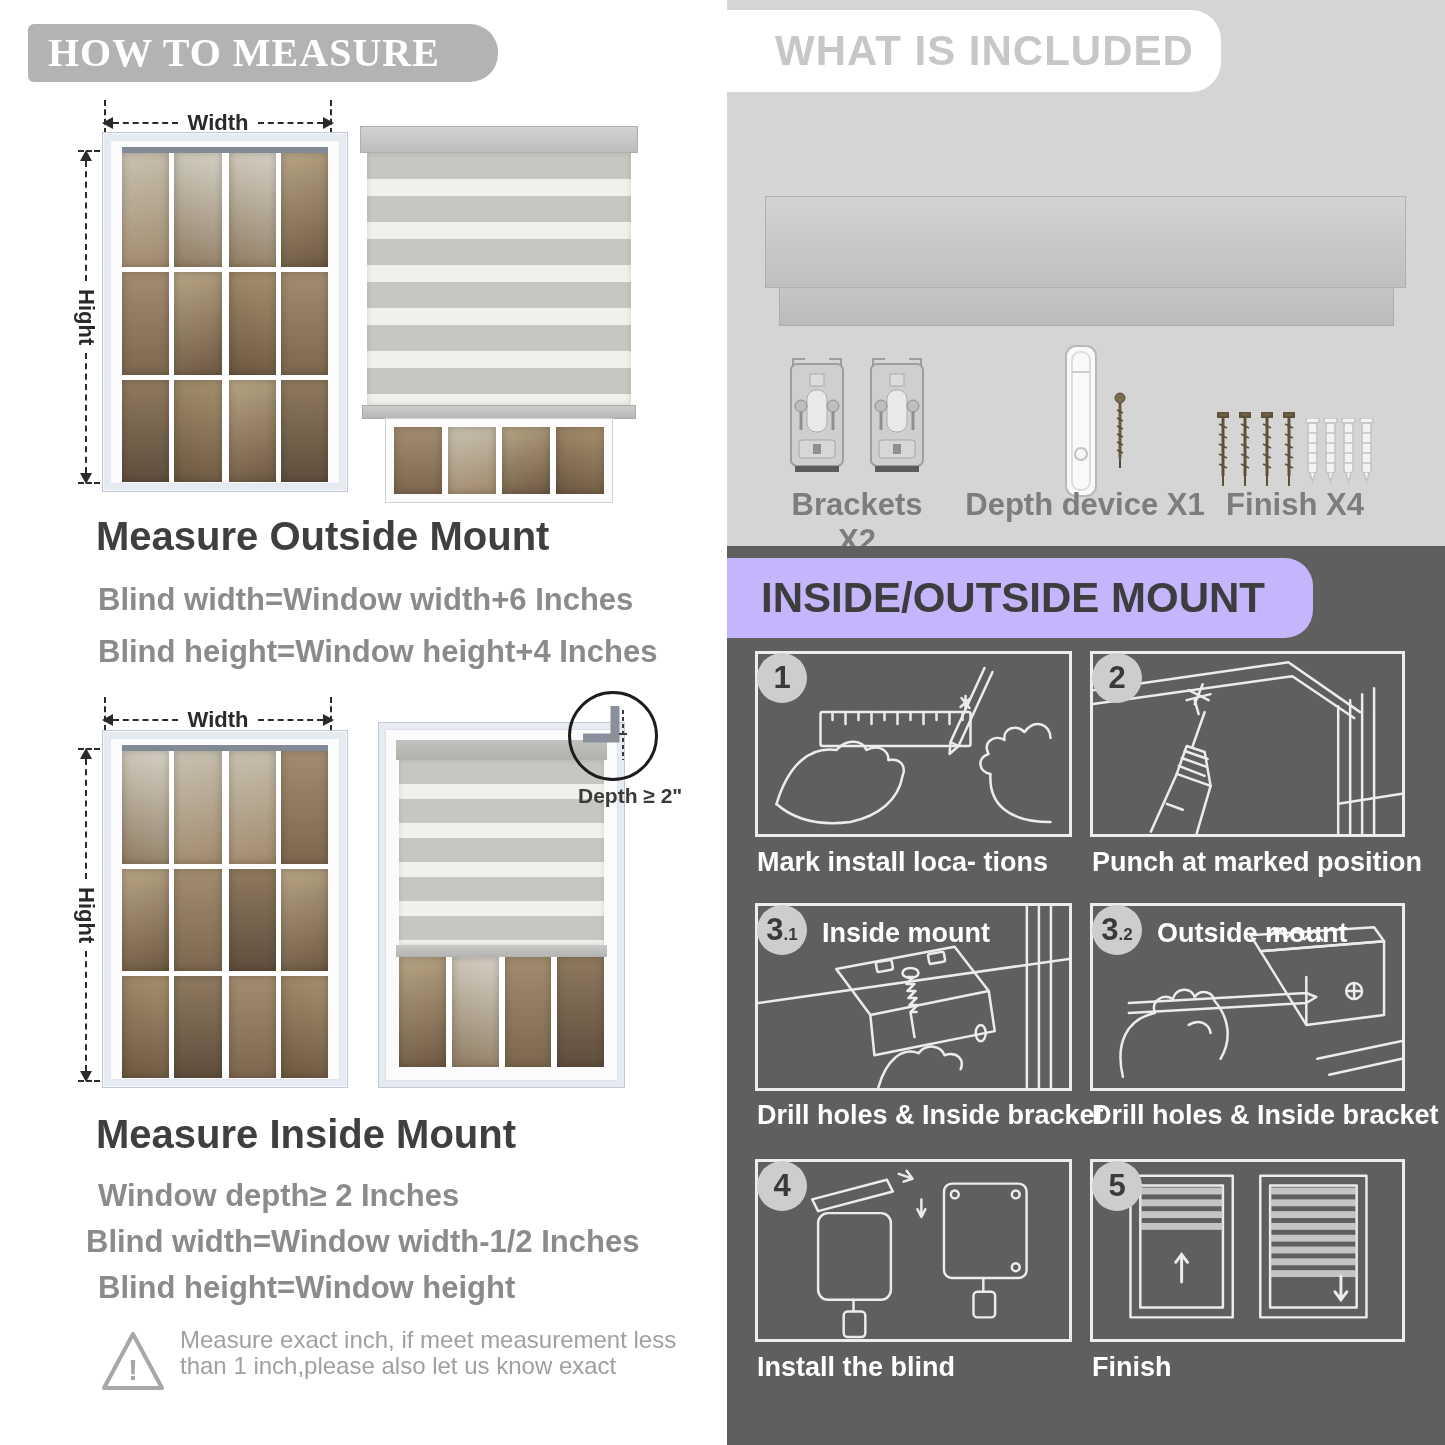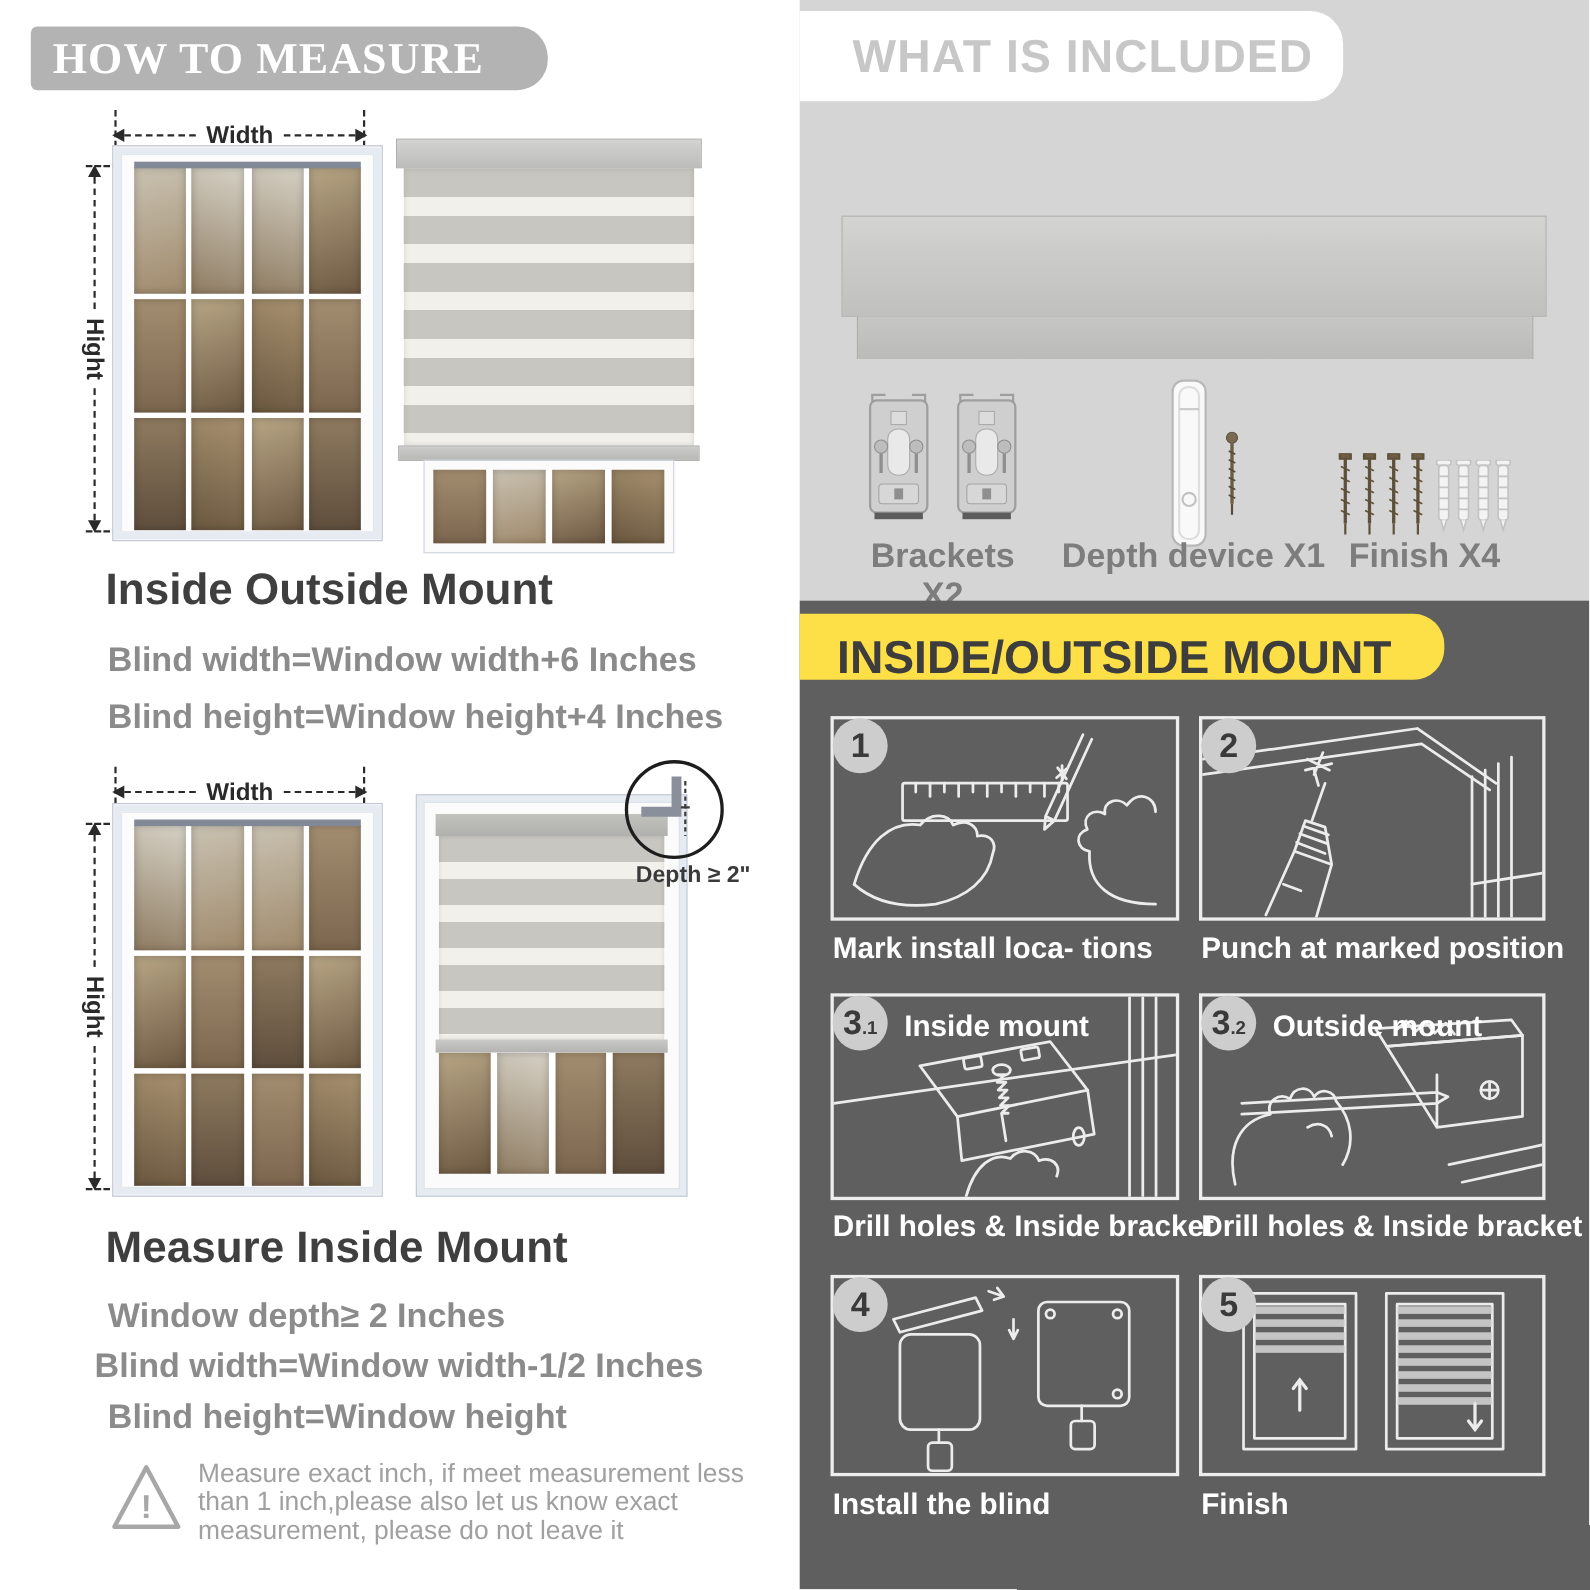--- a/index.html
+++ b/index.html
@@ -88,21 +88,21 @@
   .cass-main{left:765px;top:196px;width:641px;height:92px;
              background:linear-gradient(180deg,#d3d3d1 0%,#c8c8c6 55%,#c0c0be 100%);
              border:1px solid #b0b0ae;box-sizing:border-box;}
   .cass-lip{left:779px;top:288px;width:615px;height:38px;
             background:linear-gradient(180deg,#c6c6c4,#bbbbb9);border:1px solid #acacaa;
             border-top:none;box-sizing:border-box;}
   .itemgroup{display:flex;align-items:flex-end;justify-content:center;gap:14px;}
   .itemlabel{font-size:31px;font-weight:700;color:#7d7d7d;text-align:center;}
 
   .mount{left:727px;top:546px;width:718px;height:899px;background:#5f5f5f;}
-  .hdr-mount{left:727px;top:558px;width:586px;height:60px;background:#fde047;
+  .hdr-mount{left:727px;top:558px;width:586px;height:80px;background:#c4b5fd;
              border-radius:0 28px 28px 0;color:#3d3d3d;font-size:42px;font-weight:700;
              line-height:80px;padding-left:34px;box-sizing:border-box;}
 
   .panel{background:#5f5f5f;border:3px solid #ededed;box-sizing:border-box;}
   .badge{position:absolute;left:-1px;top:-1px;width:50px;height:50px;border-radius:50%;
          background:#cdcdcd;color:#3a3a3a;font-weight:700;font-size:31px;
          display:flex;align-items:center;justify-content:center;}
   .badge .sub{font-size:17px;margin-top:10px;}
   .ptitle{position:absolute;left:64px;top:12px;color:#fff;font-size:27px;font-weight:700;}
   .caption{color:#fff;font-size:27px;font-weight:700;}
@@ -164,21 +164,21 @@
     <div class="fabric"></div>
     <div class="botrail"></div>
     <div class="underwin">
       <div class="pane p3"></div>
       <div class="pane p1"></div>
       <div class="pane p4"></div>
       <div class="pane p6"></div>
     </div>
   </div>
 
-  <div class="abs t-title" style="left:96px;top:514px;">Inside Outside Mount</div>
+  <div class="abs t-title" style="left:96px;top:514px;">Measure Outside Mount</div>
   <div class="abs t-line" style="left:98px;top:582px;">Blind width=Window width+6 Inches</div>
   <div class="abs t-line" style="left:98px;top:634px;">Blind height=Window height+4 Inches</div>
 
   <div class="abs hdim" style="left:102px;top:707px;width:232px;">
     <div class="arr-l"></div>
     <div class="seg"></div>
     <div class="lab">Width</div>
     <div class="seg"></div>
     <div class="arr-r"></div>
   </div>
@@ -246,21 +246,20 @@
   <div class="abs t-line" style="left:98px;top:1178px;">Window depth≥ 2 Inches</div>
   <div class="abs t-line" style="left:86px;top:1224px;">Blind width=Window width-1/2 Inches</div>
   <div class="abs t-line" style="left:98px;top:1270px;">Blind height=Window height</div>
 
   <svg class="abs" style="left:98px;top:1328px;" width="70" height="68" viewBox="0 0 70 68">
     <path d="M35,6 L64,60 L6,60 Z" fill="none" stroke="#a7a7a7" stroke-width="4" stroke-linejoin="round"></path>
     <text x="35" y="52" text-anchor="middle" font-size="30" font-weight="bold" fill="#a7a7a7" font-family="Liberation Sans, sans-serif">!</text>
   </svg>
   <div class="abs warn-line" style="left:180px;top:1326px;">Measure exact inch, if meet measurement less</div>
   <div class="abs warn-line" style="left:180px;top:1352px;">than 1 inch,please also let us know exact</div>
-  <div class="abs warn-line" style="left:180px;top:1378px;">measurement, please do not leave it</div>
 
   <div class="abs included"></div>
   <div class="abs hdr-included">WHAT IS INCLUDED</div>
 
   <div class="abs cass-main"></div>
   <div class="abs cass-lip"></div>
 
   <div class="abs itemgroup" style="left:772px;top:352px;width:170px;height:132px;">
     <svg width="66" height="128" viewBox="0 0 64 128">
       <path d="M8,12 L8,3 L20,3 M56,12 L56,3 L44,3" fill="none" stroke="#9e9e9e" stroke-width="2"></path>

